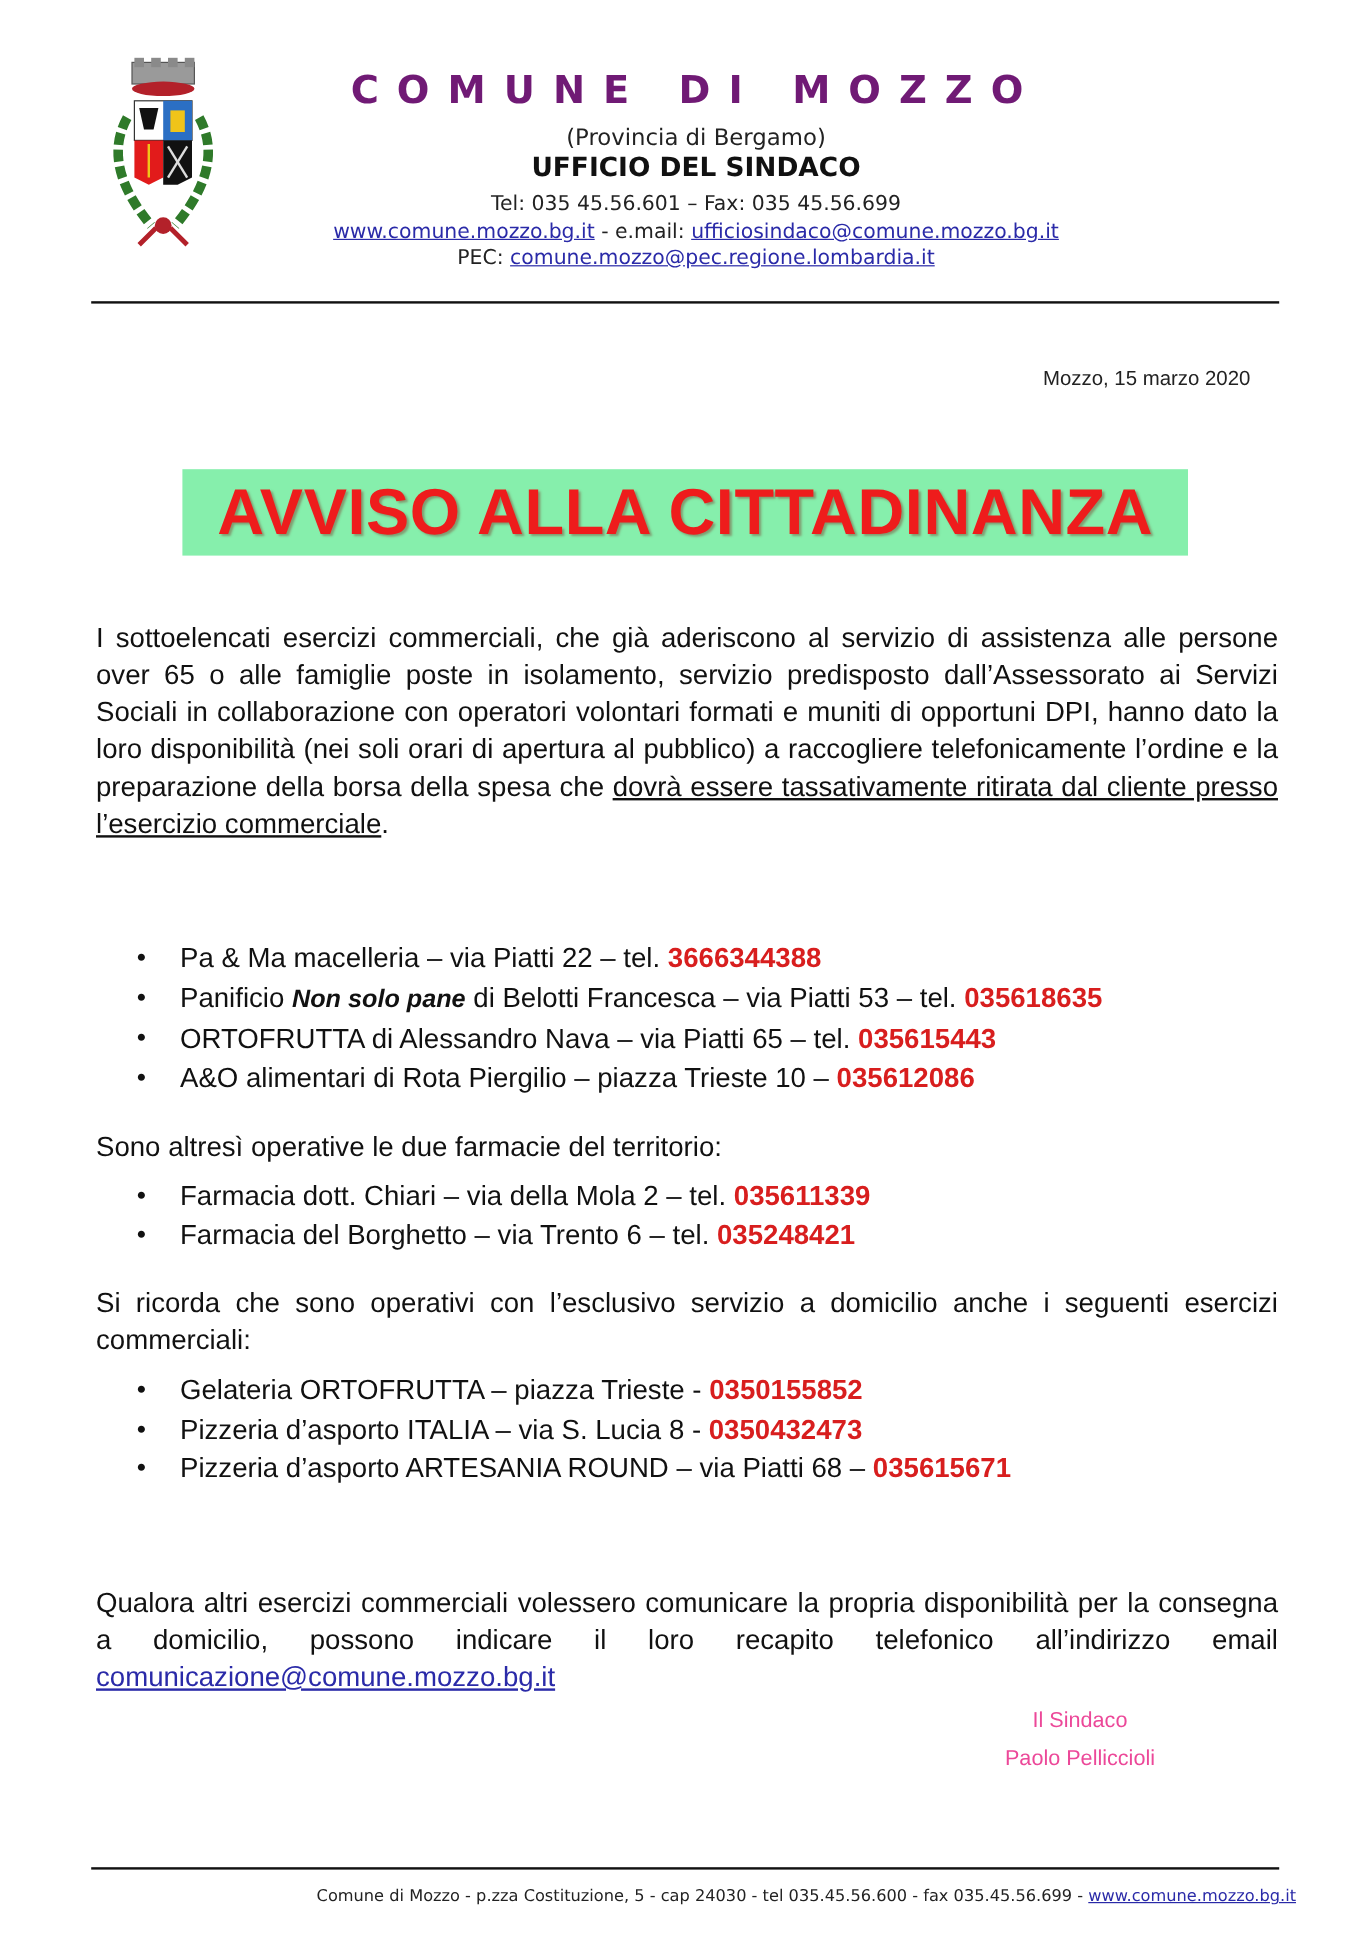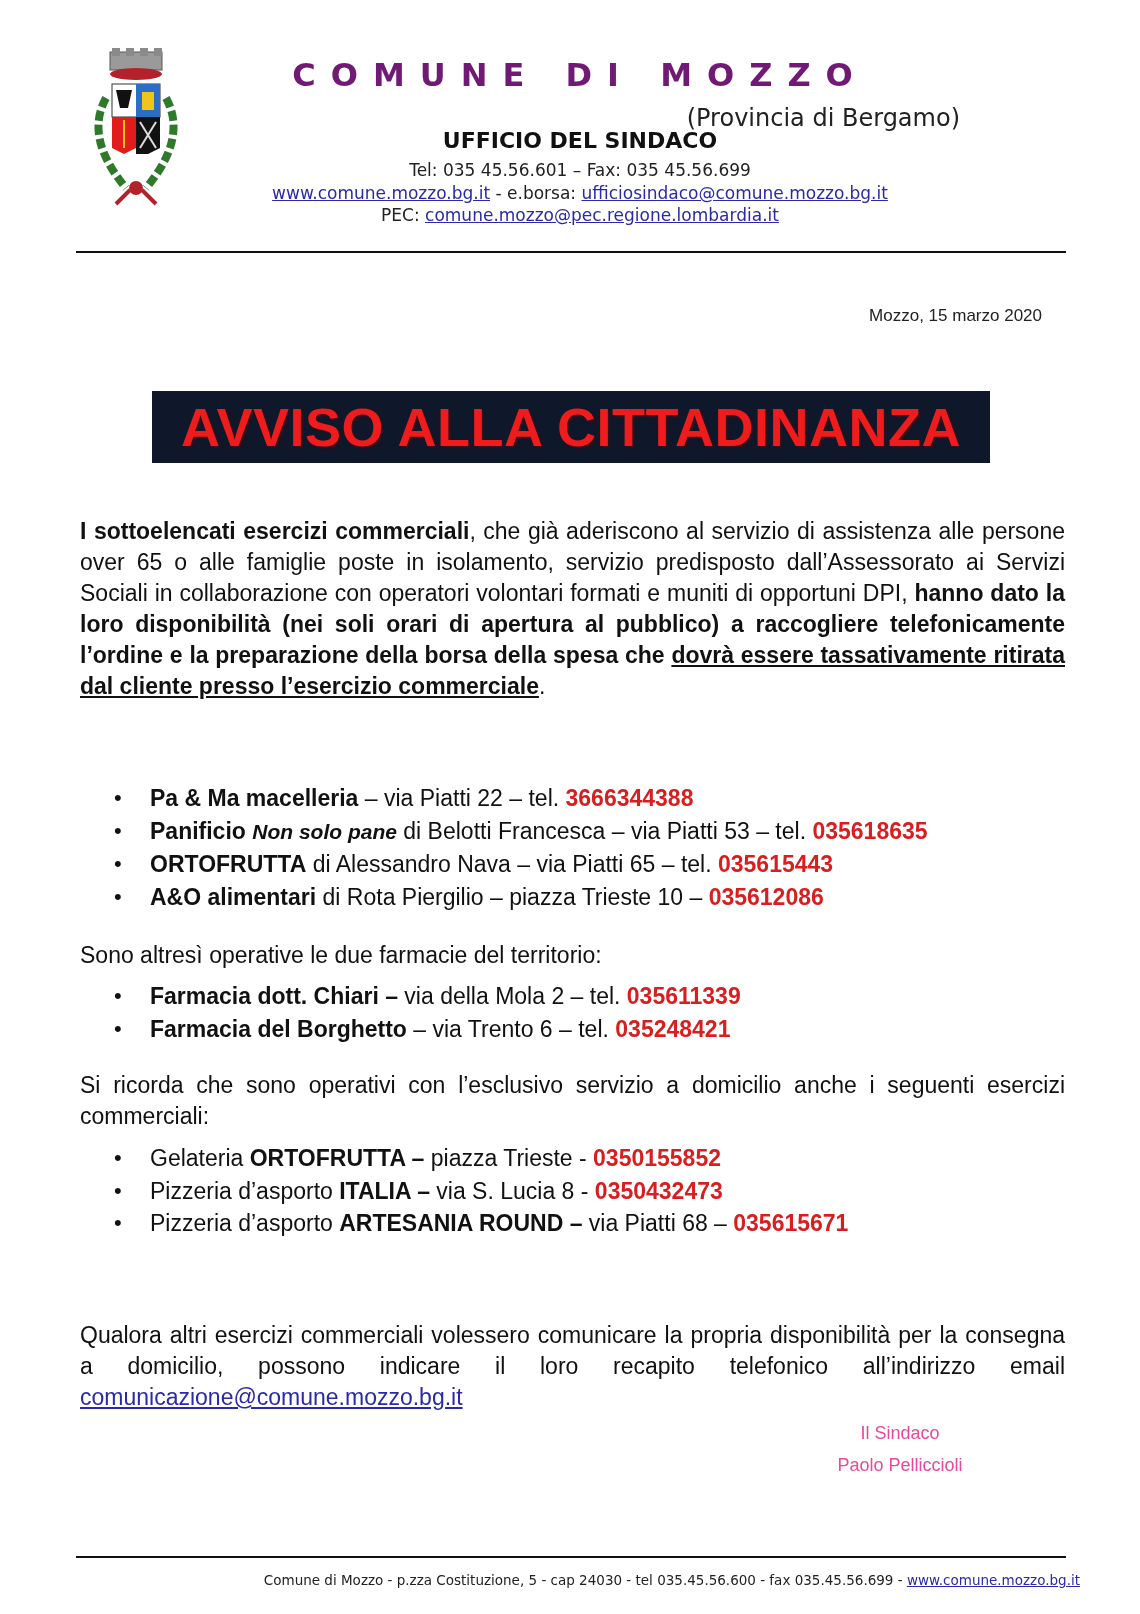--- a/index.html
+++ b/index.html
@@ -2,51 +2,51 @@
 <html><head>
 <meta charset="utf-8">
 <style>
   html, body { margin: 0; padding: 0; background: #ffffff; }
   body { width: 1140px; height: 1614px; position: relative; overflow: hidden; color: #111; font-family: "Liberation Sans", sans-serif; }
 
   .crest { position: absolute; left: 76px; top: 48px; width: 120px; height: 160px; }
 
   .hdr { position: absolute; left: 200px; width: 760px; text-align: center; font-family: "DejaVu Sans", sans-serif; }
   .hdr-title { top: 56px; font-size: 32px; font-weight: bold; letter-spacing: 15px; color: #701a75; }
-  .hdr-prov { top: 104px; font-size: 24px; color: #222; text-align: right; }
+  .hdr-prov { top: 104px; font-size: 19px; color: #222; }
   .hdr-office { top: 128px; font-size: 22px; font-weight: bold; color: #111; }
   .hdr-tel { top: 160px; font-size: 17px; color: #222; }
   .hdr-web { top: 183px; font-size: 17px; color: #222; }
   .hdr-pec { top: 205px; font-size: 17px; color: #222; }
   a.lnk { color: #2a2aa8; text-decoration: underline; }
 
   .rule { position: absolute; left: 76px; width: 990px; height: 2px; background: #111; }
   .rule.top { top: 251px; }
   .rule.bottom { top: 1556px; }
 
   .date { position: absolute; left: 760px; width: 282px; text-align: right; top: 306px; font-size: 17px; color: #222; }
 
-  .banner { position: absolute; left: 152px; top: 391px; width: 838px; height: 72px; background: #0f172a; text-align: center; }
+  .banner { position: absolute; left: 152px; top: 391px; width: 838px; height: 72px; background: #86efac; text-align: center; }
   .banner span { display: inline-block; font-size: 54px; font-weight: bold; color: #ee1c1c; line-height: 72px; letter-spacing: 0.5px; text-shadow: 2px 2px 2px rgba(120,0,0,0.35); }
 
   .para { position: absolute; left: 80px; width: 985px; font-size: 23px; line-height: 31px; text-align: justify; color: #111; }
   .p1 { top: 516px; }
   .p1 .u { text-decoration: underline; }
   .p2 { top: 940px; }
   .p3 { top: 1070px; }
   .p4 { top: 1320px; }
 
   ul.lst { position: absolute; left: 108px; margin: 0; padding: 0; list-style: none; font-size: 23px; line-height: 32.5px; color: #111; }
   ul.lst li { position: relative; padding-left: 42px; white-space: nowrap; }
   ul.lst li::before { content: "\2022"; position: absolute; left: 6px; top: 0; font-size: 22px; }
   .l1 { top: 782px; }
   .l2 { top: 980px; }
   .l3 { top: 1142px; }
   .ph { color: #d81e1e; font-weight: bold; }
-  b { font-weight: bold; margin-top: 20px; }
+  b { font-weight: normal; margin-top: 20px; }
   i.it { font-style: italic; font-weight: bold; font-size: 21px; }
 
   .sign { position: absolute; left: 820px; width: 160px; text-align: center; font-size: 18px; color: #ec4899; }
   .sign1 { top: 1423px; }
   .sign2 { top: 1455px; }
 
   .footer { position: absolute; left: 60px; width: 1020px; top: 1572px; text-align: right; font-family: "DejaVu Sans", sans-serif; font-size: 13.5px; color: #222; }
 </style>
 </head>
 <body>
@@ -76,21 +76,21 @@
     <circle cx="60" cy="140" r="7" fill="#b3212a"></circle>
     <path d="M54 142 L40 156 M66 142 L80 156" stroke="#b3212a" stroke-width="4"></path>
   </svg>
 </div>
 
 <div class="hdr hdr-title">COMUNE DI MOZZO</div>
 <div class="hdr hdr-prov">(Provincia di Bergamo)</div>
 <div class="hdr hdr-office">UFFICIO DEL SINDACO</div>
 <div class="hdr hdr-tel">Tel: 035 45.56.601 – Fax: 035 45.56.699</div>
 <div class="hdr hdr-web">
-  <a class="lnk">www.comune.mozzo.bg.it</a><span style="white-space:pre"> - e.borsa: </span><a class="lnk">ufficiosindaco@comune.mozzo.bg.it</a>
+  <a class="lnk">www.comune.mozzo.bg.it</a><span style="white-space:pre"> - e.mail: </span><a class="lnk">ufficiosindaco@comune.mozzo.bg.it</a>
 </div>
 <div class="hdr hdr-pec">
   <span style="white-space:pre">PEC: </span><a class="lnk">comune.mozzo@pec.regione.lombardia.it</a>
 </div>
 
 <div class="rule top"></div>
 
 <div class="date">Mozzo, 15 marzo 2020</div>
 
 <div class="banner">

